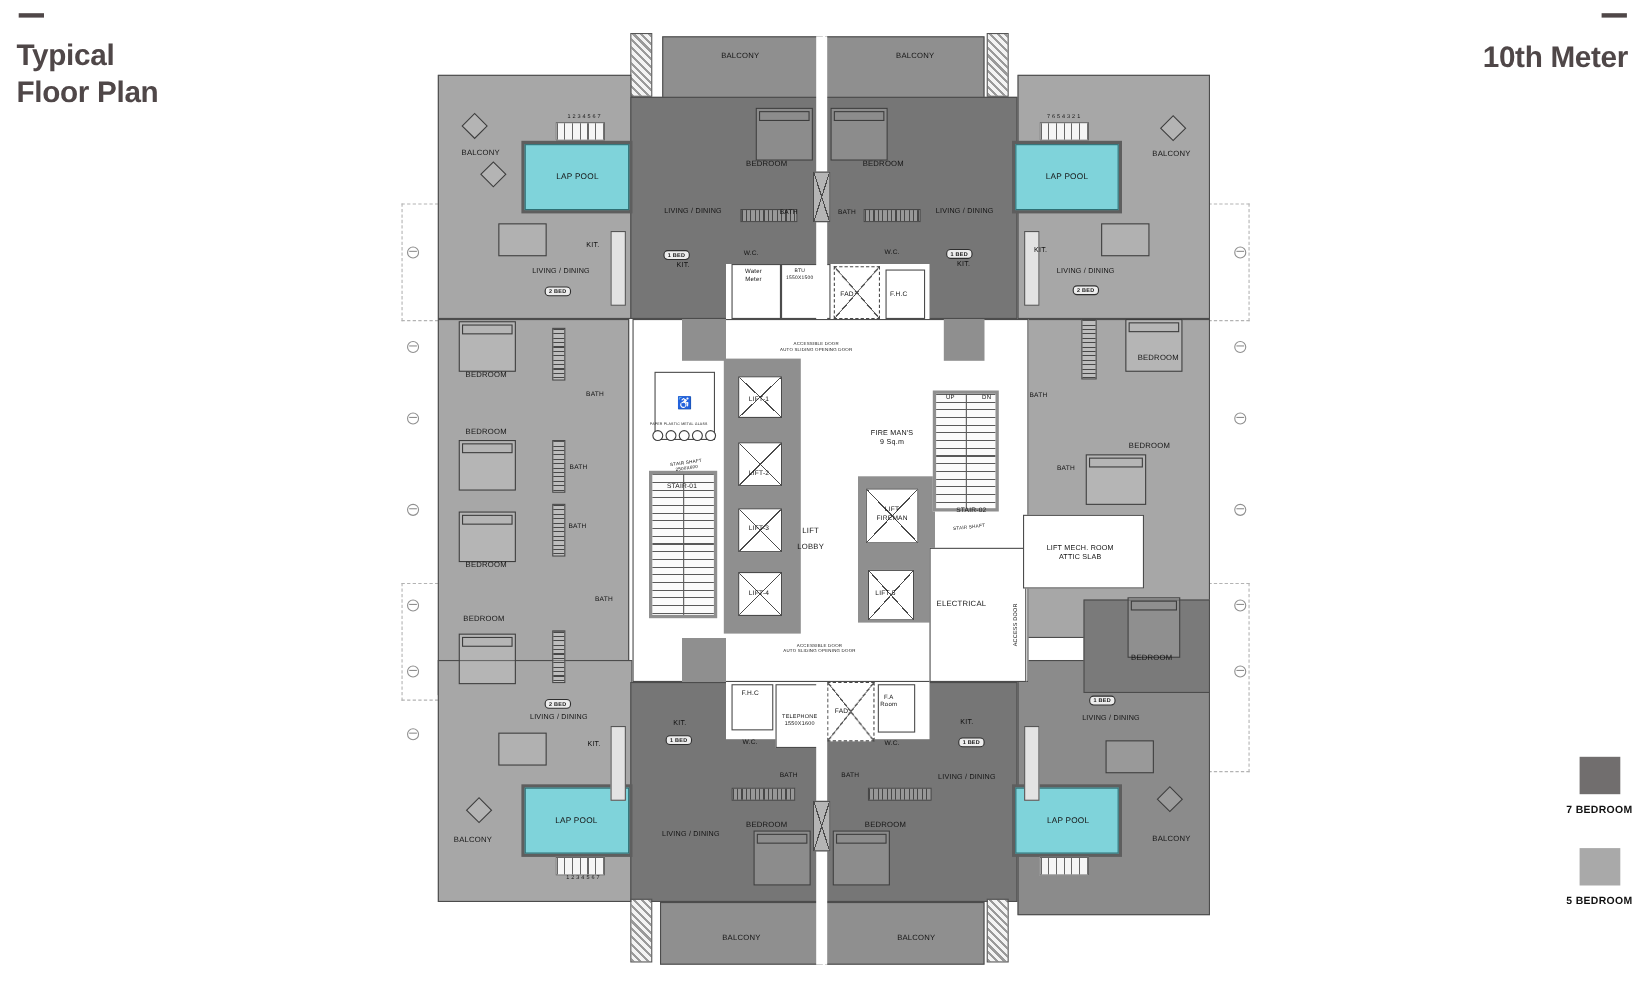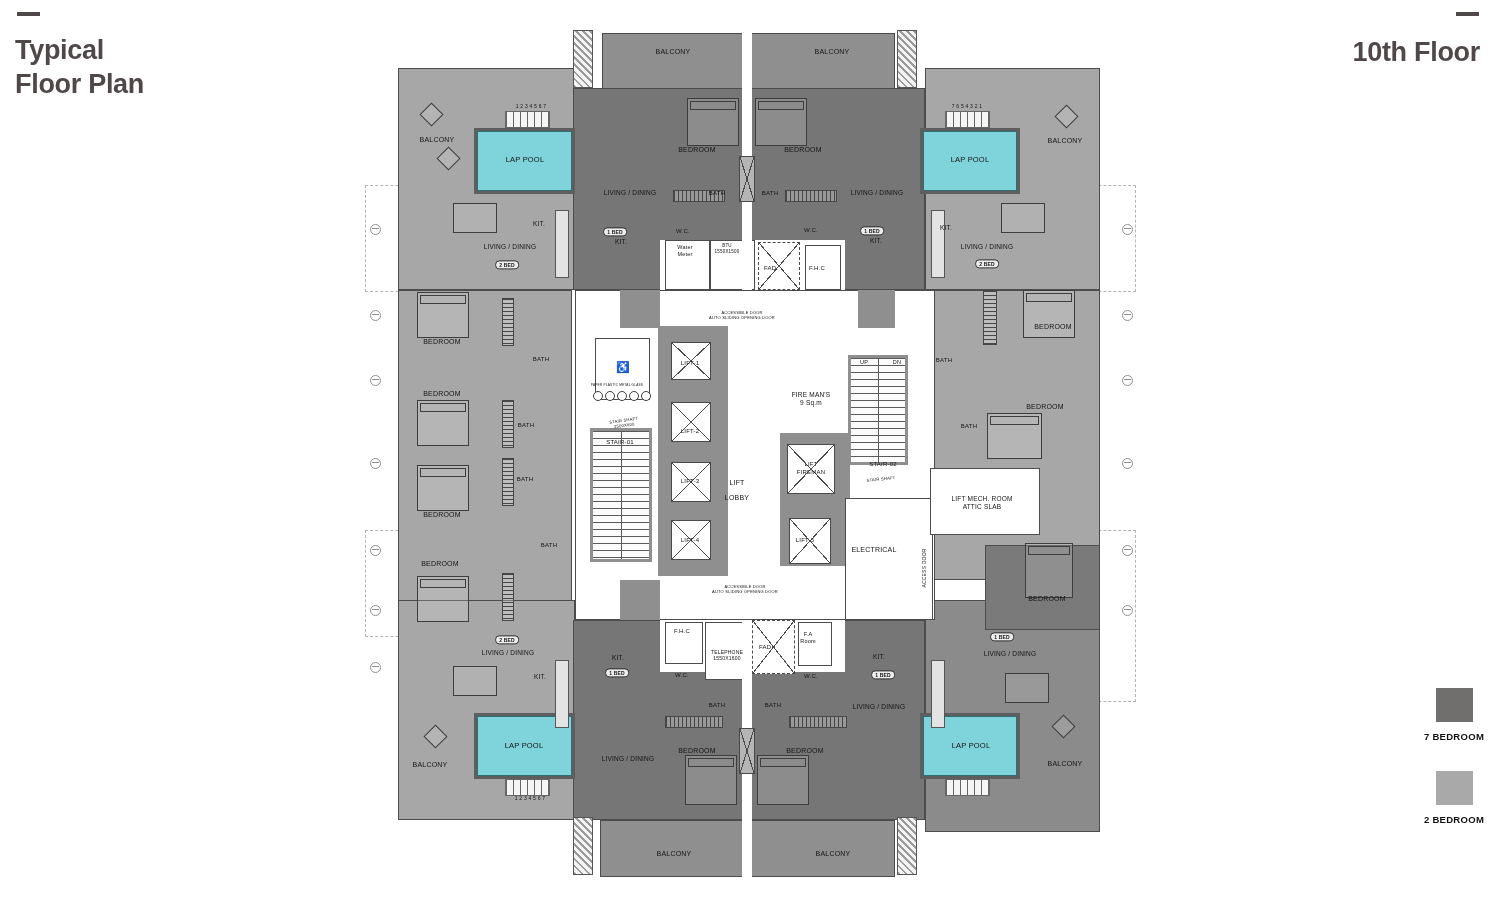--- a/index.html
+++ b/index.html
@@ -48,27 +48,27 @@
   .lbl.pill{border:1px solid #2e2e2e;background:#ededed;border-radius:4px;padding:.5px 3px;
             font-size:5px;font-weight:bold;white-space:nowrap}
 </style>
 </head>
 <body>
 
 <div class="dash-rule" style="left:17px;top:12px"></div>
 <div class="title" id="title-left" style="left:15px;top:34px">Typical
 Floor Plan</div>
 <div class="dash-rule" style="left:1456px;top:12px"></div>
-<div class="title" id="title-right" style="right:20px;top:36px">10th Floor</div>
+<div class="title" id="title-right" style="right:20px;top:36px">10th Meter</div>
 
 <div id="legend">
   <div class="swatch" style="background-color: rgb(113, 110, 110);"></div>
   <div class="legend-label">7 BEDROOM</div>
   <div class="swatch" style="background-color: rgb(169, 169, 169);"></div>
-  <div class="legend-label">2 BEDROOM</div>
+  <div class="legend-label">5 BEDROOM</div>
 </div>
 
 <div id="plan">
 
   <div class="dashrect" style="left:0px;top:157px;width:128px;height:105px"></div>
   <div class="dashrect" style="left:0px;top:502px;width:128px;height:105px"></div>
   <div class="dashrect" style="left:645px;top:157px;width:124px;height:105px"></div>
   <div class="dashrect" style="left:645px;top:502px;width:124px;height:170px"></div>
 
   <div class="blk" style="left: 237px; top: 5px; width: 146px; height: 57px; background-color: rgb(143, 143, 143);"></div>

